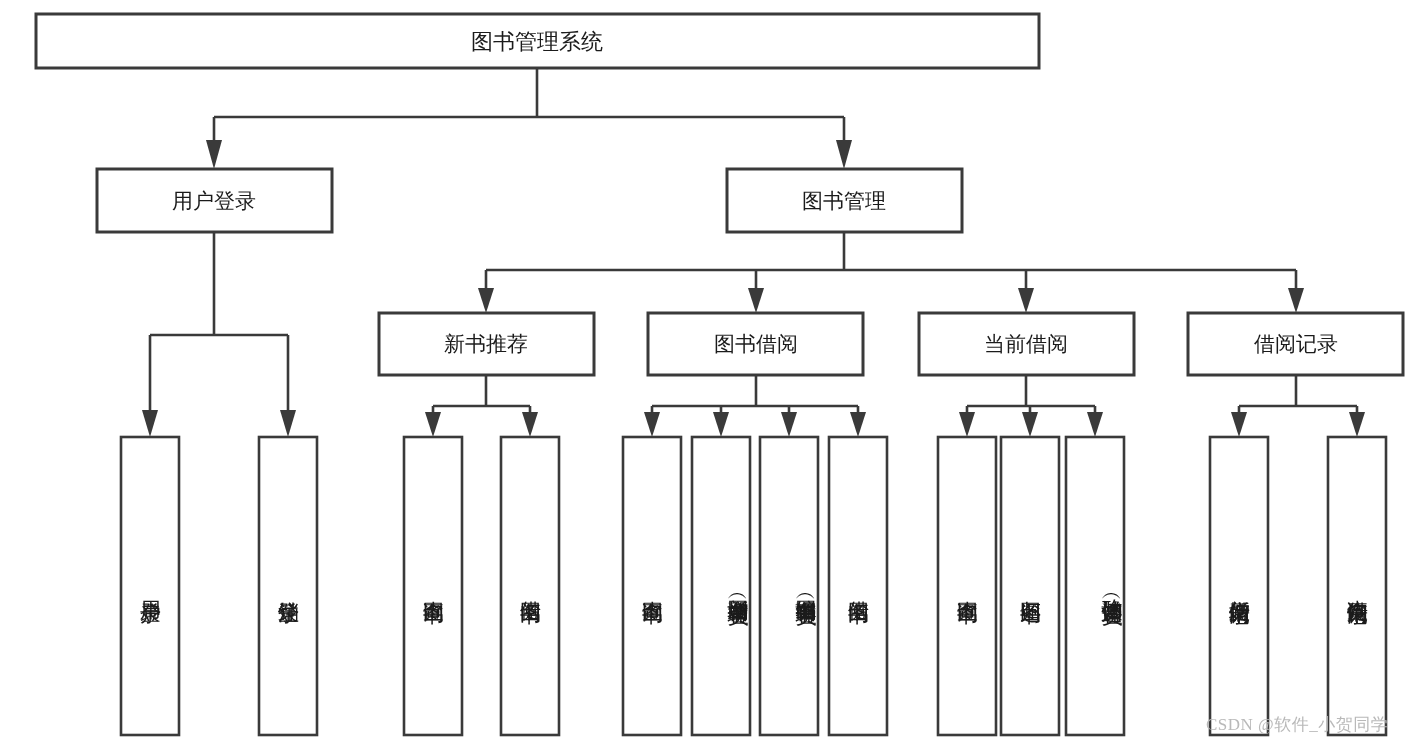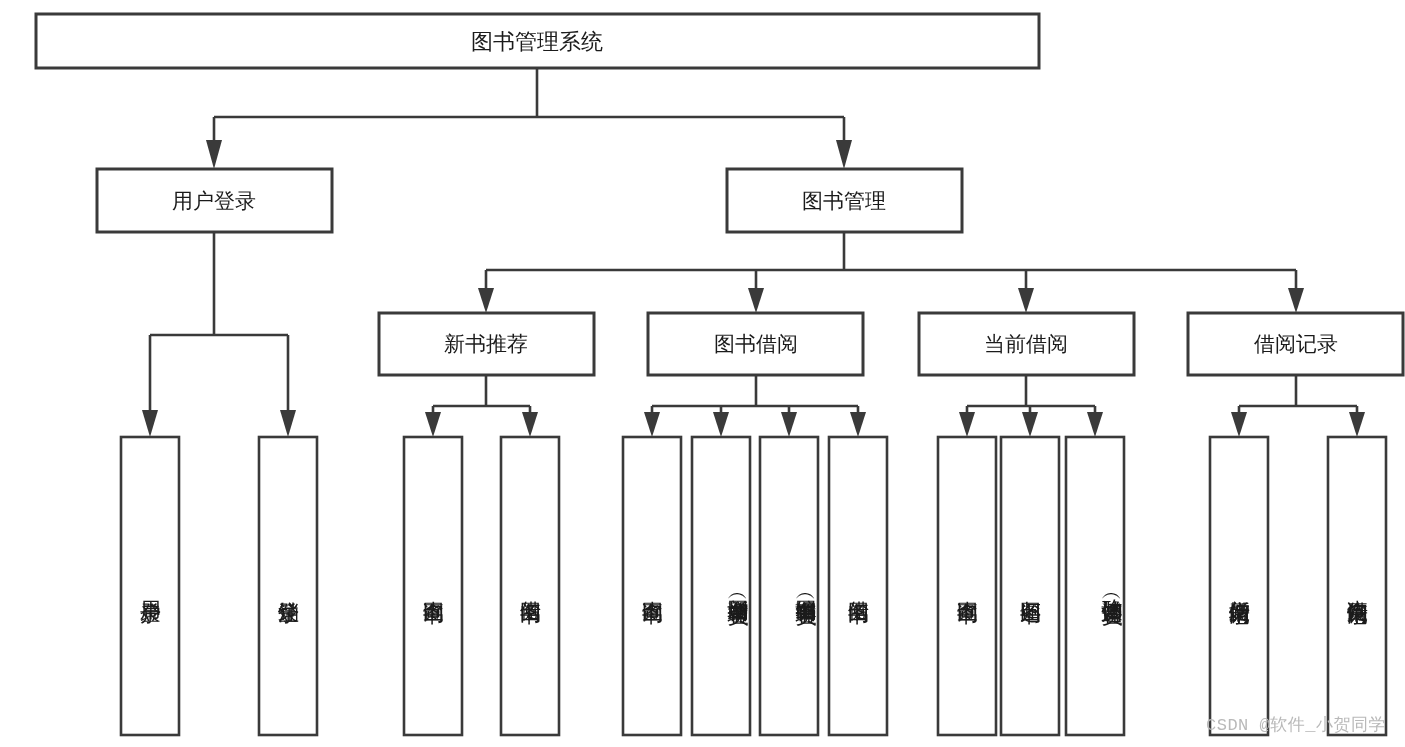--- a/index.html
+++ b/index.html
@@ -72,21 +72,21 @@
     line-height: 1.18;
     color: #1b1b1b;
     letter-spacing: 1px;
     white-space: nowrap;
     pointer-events: none;
   }
   .watermark {
     position: absolute;
     left: 1190px;
     top: 713px;
-    font-family: Liberation Mono, monospace;
+    font-family: Liberation Serif, serif;
     font-size: 17px;
     color: #b9b9b9;
     white-space: nowrap;
     letter-spacing: 0.5px;
   }
 </style>
 </head>
 <body>
 
 <div id="diagram-root">

